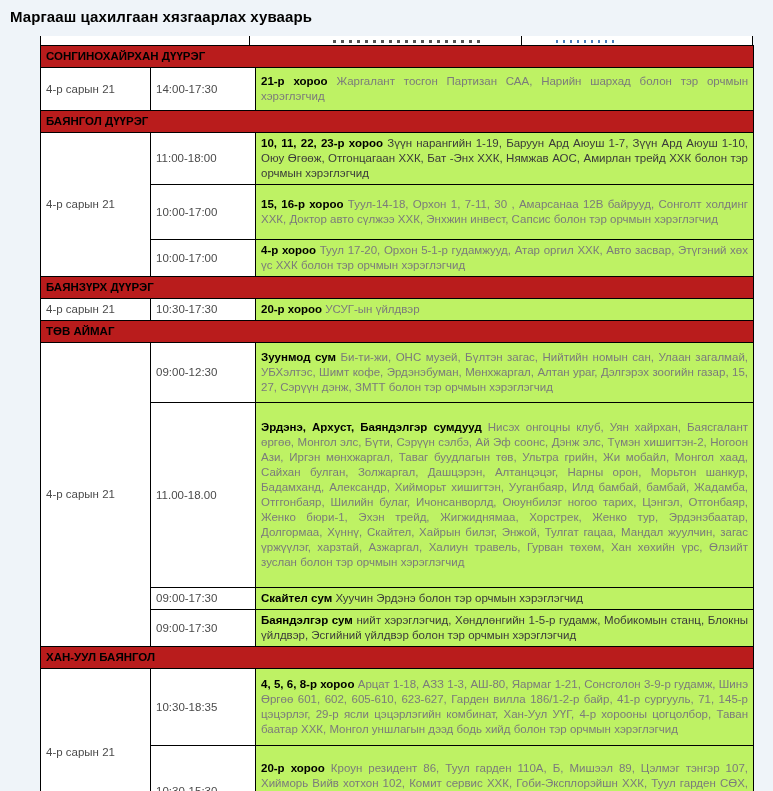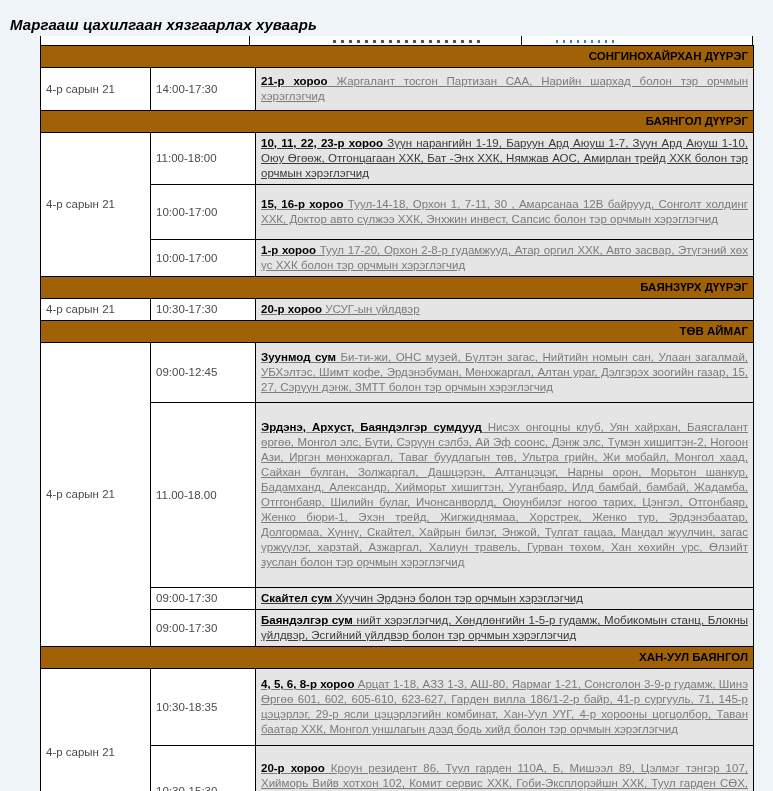--- a/index.html
+++ b/index.html
@@ -3,24 +3,23 @@
 <meta charset="utf-8">
 <style>
   html,body{margin:0;padding:0;}
   body{
     width:773px;height:791px;overflow:hidden;
     background:#eff4f9;
     font-family:"Liberation Sans","DejaVu Sans",sans-serif;
     position:relative;
   }
   .page-title{
-    position:absolute;left:10px;top:16px;
+    position:absolute;left:10px;top:8px;
     font-size:15px;font-weight:bold;color:#000;
     letter-spacing:.1px;
-    font-style:italic;
   }
   
   .partial-row{
     position:absolute;left:40px;top:36px;width:711px;height:9px;
     background:#fff;border-left:1px solid #000;border-right:1px solid #000;
     overflow:hidden;
   }
   .partial-row .vdiv{position:absolute;top:0;bottom:0;width:1px;background:#000;}
   .frag{position:absolute;bottom:2px;height:3px;}
   .frag.dark{background:repeating-linear-gradient(90deg,#555 0 3px,transparent 3px 8px);}
@@ -31,29 +30,29 @@
     border-collapse:collapse;table-layout:fixed;
     background:#fff;
   }
   table.schedule td{
     border:1px solid #000;
     font-size:11.5px;line-height:15px;
     vertical-align:middle;
     padding:3px 5px;
   }
   td.sec-hdr{
-    background:#a16207;
-    text-align:right;font-weight:bold;color:#000;
+    background:#b91c1c;
+    text-align:left;font-weight:bold;color:#000;
     padding:2px 4px;font-size:11.8px;
   }
   td.date-cell,td.time-cell{
     text-align:left;color:#4a4a4a;background:#fff;
   }
   td.desc-cell{
-    text-align:justify;background:#e5e5e5;vertical-align:middle;text-decoration:underline;
+    text-align:justify;background:#bef264;vertical-align:middle;
   }
   td.desc-cell .lead{font-weight:bold;color:#000;}
   td.desc-cell.tone-gray{color:#7b7b7b;}
   td.desc-cell.tone-dark{color:#3a3a3a;}
 </style>
 </head>
 <body>
 
 <div class="page-title">Маргааш цахилгаан хязгаарлах хуваарь</div>
 
@@ -86,36 +85,36 @@
         <td rowspan="3" class="date-cell">4-р сарын 21</td>
         <td class="time-cell">11:00-18:00</td>
         <td class="desc-cell tone-dark" style="height: 40px;"><span class="lead">10, 11, 22, 23-р хороо</span><span> Зүүн нарангийн 1-19, Баруун Ард Аюуш 1-7, Зүүн Ард Аюуш 1-10, Оюу Өгөөж, Отгонцагаан ХХК, Бат -Энх  ХХК, Нямжав АОС, Амирлан трейд ХХК болон тэр орчмын хэрэглэгчид</span></td>
       </tr>
       <tr>
         <td class="time-cell">10:00-17:00</td>
         <td class="desc-cell tone-gray" style="height: 48px;"><span class="lead">15, 16-р хороо</span><span> Туул-14-18, Орхон 1, 7-11, 30 , Амарсанаа 12В байрууд, Сонголт холдинг ХХК, Доктор авто сүлжээ ХХК, Энхжин инвест, Сапсис болон тэр орчмын хэрэглэгчид</span></td>
       </tr>
       <tr>
         <td class="time-cell">10:00-17:00</td>
-        <td class="desc-cell tone-gray" style="height: 26px;"><span class="lead">1-р хороо</span><span> Туул 17-20, Орхон 2-8-р гудамжууд, Атар оргил ХХК, Авто засвар, Этүгэний хөх үс ХХК болон тэр орчмын хэрэглэгчид</span></td>
+        <td class="desc-cell tone-gray" style="height: 26px;"><span class="lead">4-р хороо</span><span> Туул 17-20, Орхон 5-1-р гудамжууд, Атар оргил ХХК, Авто засвар, Этүгэний хөх үс ХХК болон тэр орчмын хэрэглэгчид</span></td>
       </tr>
       <tr>
         <td colspan="3" class="sec-hdr">БАЯНЗҮРХ ДҮҮРЭГ</td>
       </tr>
       <tr>
         <td rowspan="1" class="date-cell">4-р сарын 21</td>
         <td class="time-cell">10:30-17:30</td>
         <td class="desc-cell tone-gray" style="height: 12px;"><span class="lead">20-р хороо</span><span> УСУГ-ын үйлдвэр</span></td>
       </tr>
       <tr>
         <td colspan="3" class="sec-hdr">ТӨВ АЙМАГ</td>
       </tr>
       <tr>
         <td rowspan="4" class="date-cell">4-р сарын 21</td>
-        <td class="time-cell">09:00-12:45</td>
+        <td class="time-cell">09:00-12:30</td>
         <td class="desc-cell tone-gray" style="height: 53px;"><span class="lead">Зуунмод сум</span><span> Би-ти-жи, ОНС музей, Бүлтэн загас, Нийтийн номын сан, Улаан загалмай, УБХэлтэс, Шимт кофе, Эрдэнэбуман, Мөнхжаргал, Алтан ураг, Дэлгэрэх зоогийн газар, 15, 27, Сэрүүн дэнж, ЗМТТ болон тэр орчмын хэрэглэгчид</span></td>
       </tr>
       <tr>
         <td class="time-cell">11.00-18.00</td>
         <td class="desc-cell tone-gray" style="height: 178px;"><span class="lead">Эрдэнэ, Архуст, Баяндэлгэр сумдууд</span><span> Нисэх онгоцны клуб, Уян хайрхан, Баясгалант өргөө, Монгол элс, Бүти, Сэрүүн сэлбэ, Ай Эф соонс, Дэнж элс, Түмэн хишигтэн-2, Ногоон Ази, Иргэн мөнхжаргал, Таваг буудлагын төв, Ультра грийн, Жи мобайл, Монгол хаад, Сайхан булган, Золжаргал, Дашцэрэн, Алтанцэцэг, Нарны орон, Морьтон шанкур, Бадамханд, Александр, Хийморьт хишигтэн, Ууганбаяр, Илд бамбай, бамбай, Жадамба, Отггонбаяр, Шилийн булаг, Ичонсанворлд, Оюунбилэг ногоо тарих, Цэнгэл, Отгонбаяр, Женко бюри-1, Эхэн трейд, Жигжиднямаа, Хорстрек, Женко тур, Эрдэнэбаатар, Долгормаа, Хүннү, Скайтел, Хайрын билэг, Энжой, Тулгат гацаа, Мандал жуулчин, загас үржүүлэг, харзтай, Азжаргал, Халиун травель, Гурван төхөм, Хан хөхийн үрс, Өлзийт зуслан болон тэр орчмын хэрэглэгчид</span></td>
       </tr>
       <tr>
         <td class="time-cell">09:00-17:30</td>
         <td class="desc-cell tone-dark" style="height: 12px;"><span class="lead">Скайтел сум</span><span> Хуучин Эрдэнэ болон тэр орчмын хэрэглэгчид</span></td>
       </tr>

